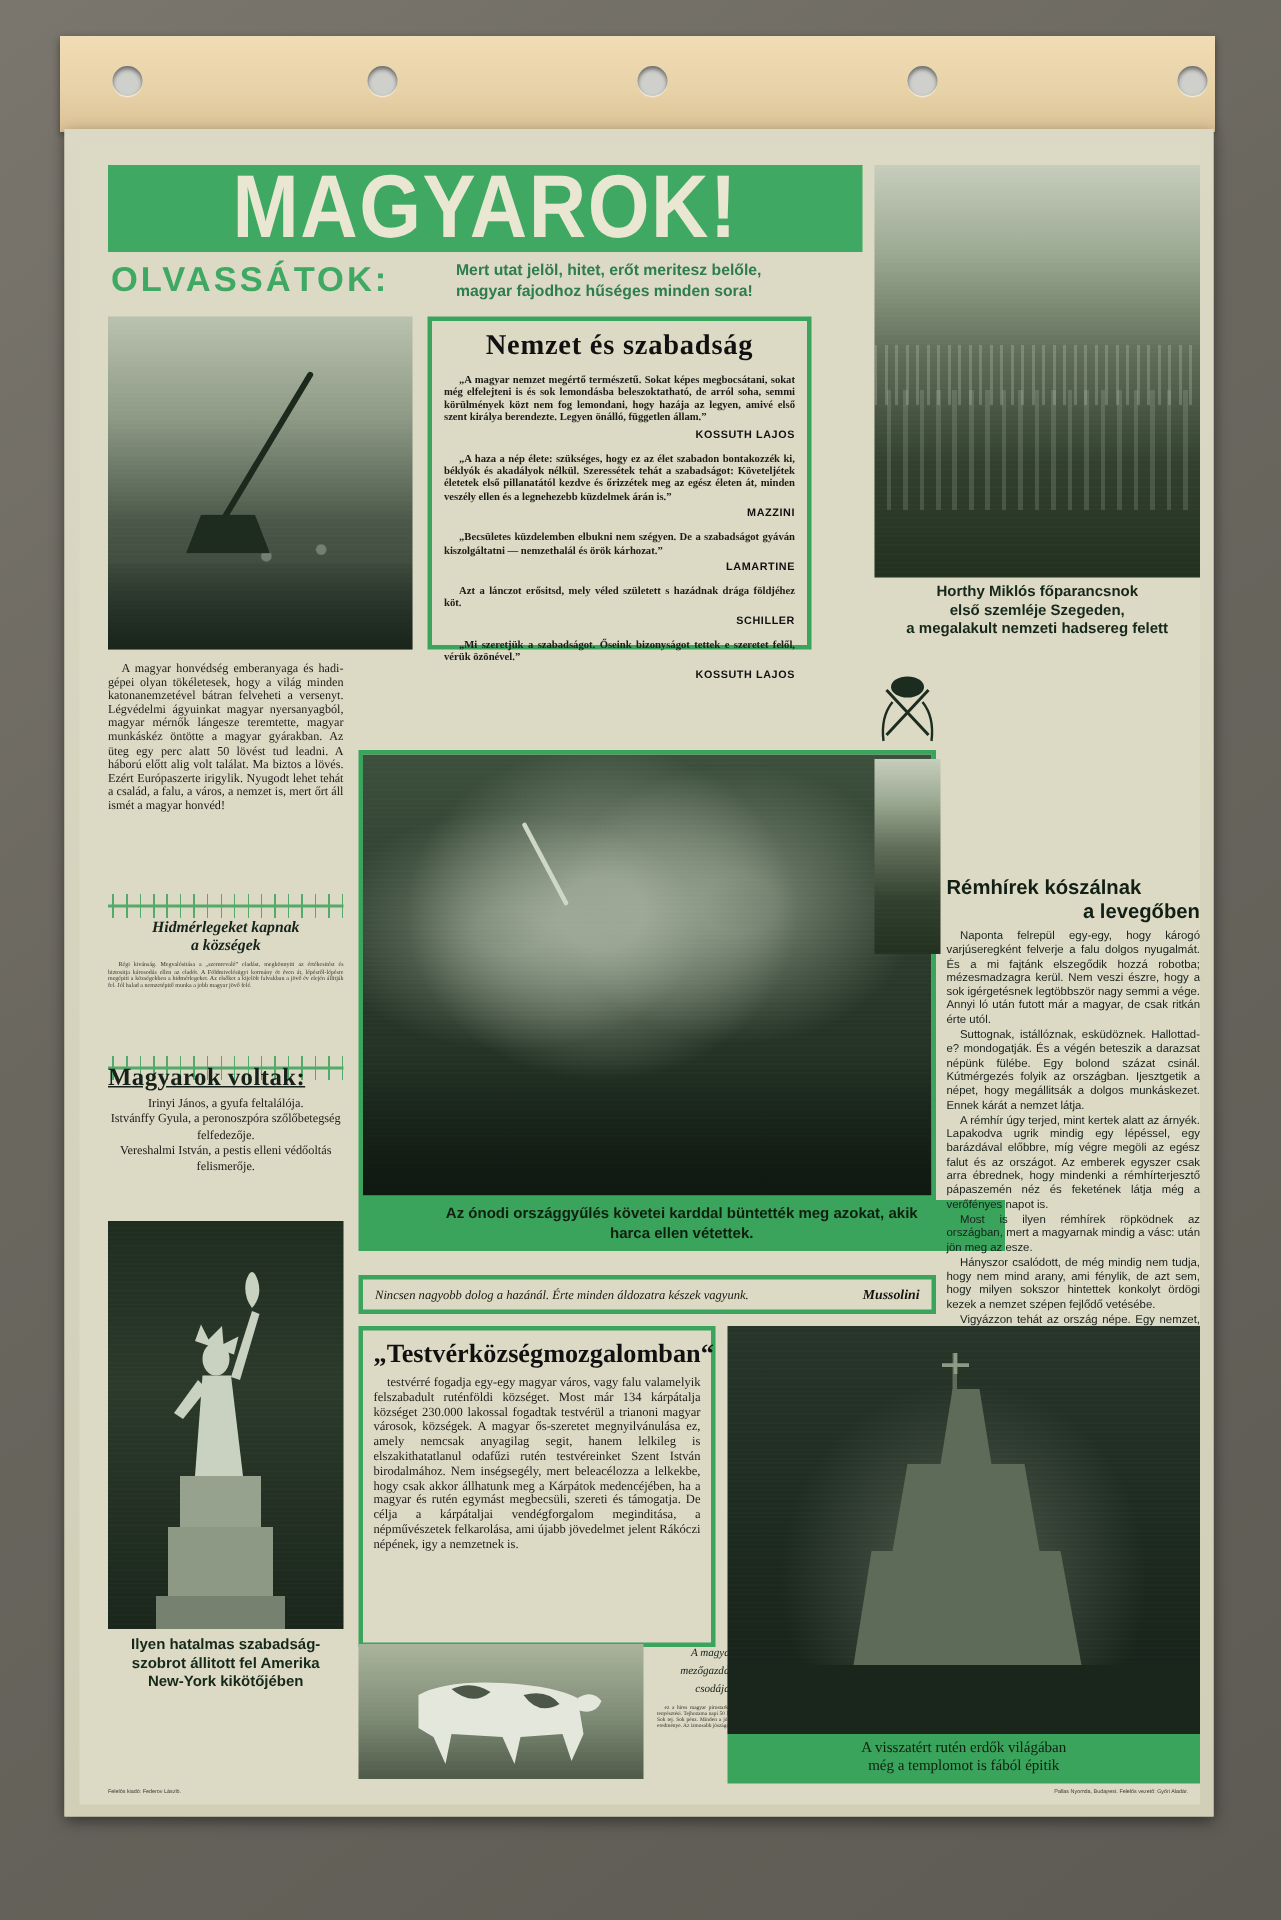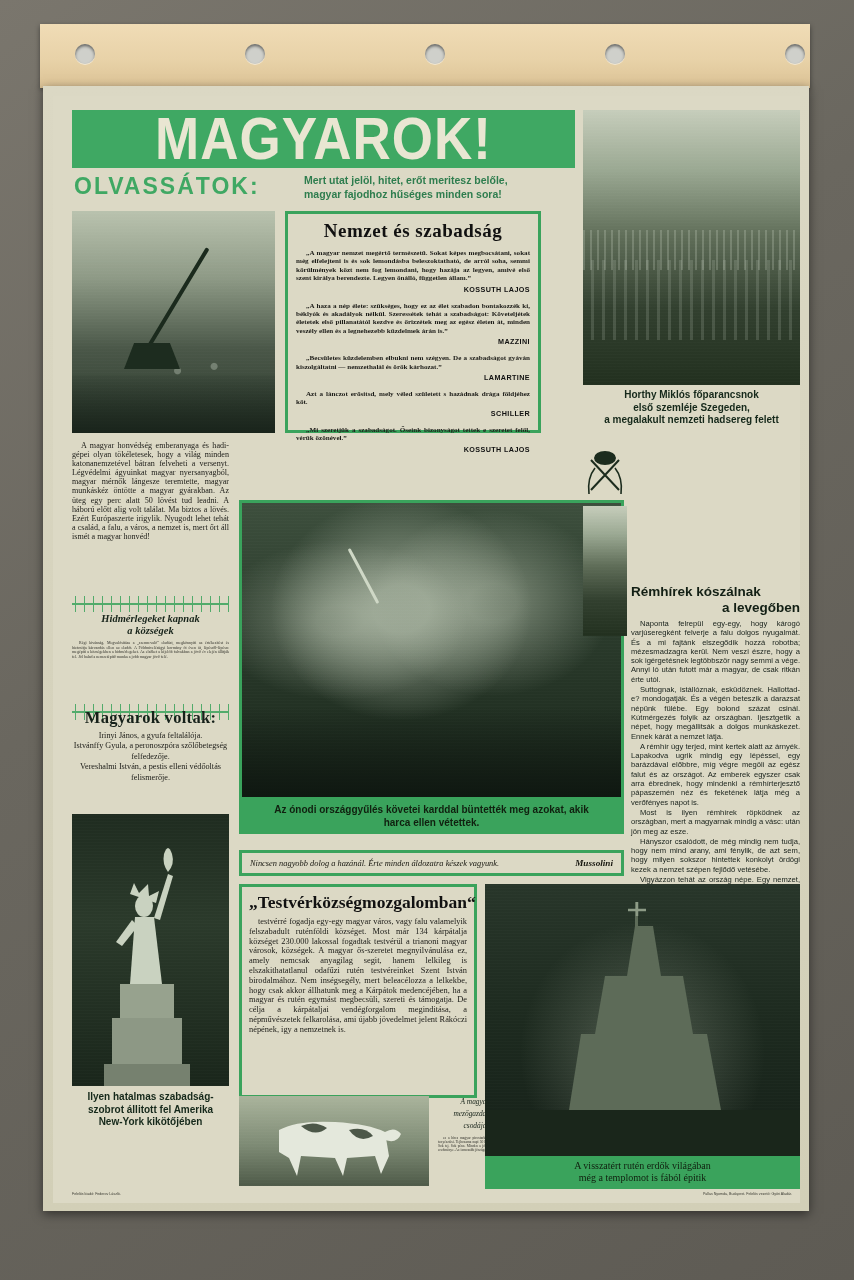--- a/index.html
+++ b/index.html
@@ -59,22 +59,22 @@
     font-size:20px;color:#111;font-family:"Liberation Serif",serif;}
   .honv p{margin:0;font-style:italic;font-size:10.4px;line-height:12.4px;
     text-align:justify;color:#141410;font-family:"Liberation Serif",serif;}
   .honv .sig{display:block;text-align:right;font-style:italic;font-weight:bold;font-size:11px;}
 
   .orn{height:16px;background:
     repeating-linear-gradient(90deg,transparent 0 3px,#3aa35c 3px 4px,transparent 4px 9px);
     opacity:.85;position:relative;}
   .orn:before{content:"";position:absolute;left:0;right:0;top:7px;height:1.5px;background:#3aa35c;}
 
-  .mv h3{margin:0;text-align:center;font-size:16.5px;color:#16211a;letter-spacing:.3px;
-    font-family:"Liberation Serif",serif;}
+  .mv h3{margin:0;text-align:left;font-size:16.5px;color:#16211a;letter-spacing:.3px;
+    font-family:"Liberation Serif",serif;text-decoration:underline;}
   .mv li{font-size:8.2px;line-height:10.4px;color:#1b1b17;list-style:none;
     text-align:center;font-family:"Liberation Serif",serif;}
   .mv ul{margin:3px 0 0;padding:0;}
 
   .tk{border:3px solid #3aa35c;background:#dcd9c5;padding:5px 7px;}
   .tk h3{margin:0 0 4px;font-size:17.5px;color:#111;font-family:"Liberation Serif",serif;}
 
   .tiny{font-size:4px;line-height:4.6px;color:#30302a;text-align:justify;
     font-family:"Liberation Serif",serif;}
   .imprint{position:absolute;font-size:3.6px;color:#3b3b33;font-family:"Liberation Sans",sans-serif;}
@@ -188,21 +188,21 @@
       </ul>
     </div>
 
     <div class="blk photo ph-paint" style="left:186px;top:404px;width:385px;height:300px;border:3px solid #3aa35c;box-sizing:border-box;">
       <div class="grain"></div>
       <div style="position:absolute;left:120px;top:42px;width:3px;height:62px;background:#cfd8c6;
         transform:rotate(-28deg);border-radius:2px;"></div>
       <div style="position:absolute;left:0;bottom:0;width:100%;height:90px;
         background:linear-gradient(180deg,rgba(18,28,20,0),rgba(14,22,16,.9));"></div>
     </div>
-    <div class="blk greenbar" style="left:186px;top:704px;width:385px;padding:4px 6px 5px;box-sizing:border-box;">
+    <div class="blk greenbar" style="left:186px;top:704px;width:431px;padding:4px 6px 5px;box-sizing:border-box;">
       <div class="capt" style="color:#10200f;">Az ónodi országgyűlés követei karddal büntették meg azokat, akik</div>
       <div class="capt" style="color:#10200f;">harca ellen vétettek.</div>
     </div>
 
     <div class="blk" style="left:186px;top:754px;width:385px;height:26px;border:3px solid #3aa35c;
                 box-sizing:border-box;display:flex;align-items:center;padding:0 8px;">
       <span style="flex:1;font-style:italic;font-size:8.4px;color:#16160f;">Nincsen nagyobb dolog a hazánál. Érte minden áldozatra készek vagyunk.</span>
       <span style="font-style:italic;font-weight:bold;font-size:9.2px;color:#16160f;">Mussolini</span>
     </div>
 

